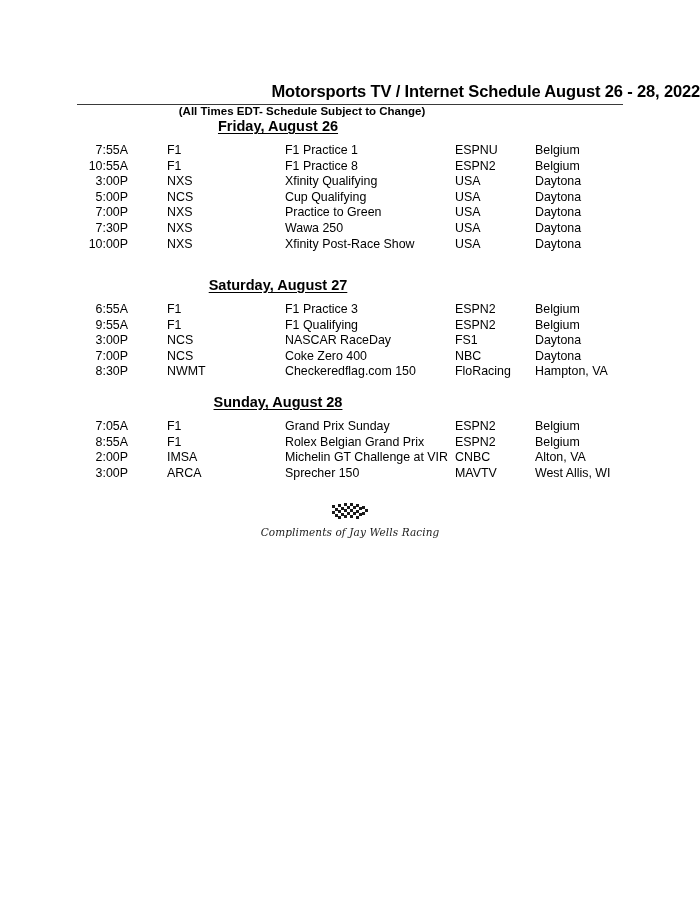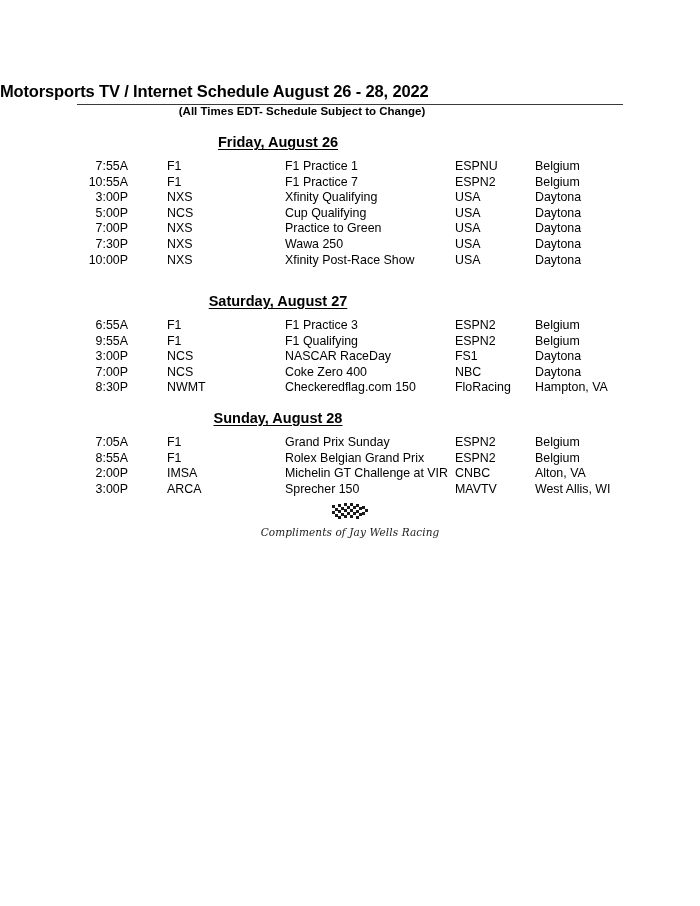--- a/index.html
+++ b/index.html
@@ -22,21 +22,21 @@
     height: 906px;
     background: #ffffff;
   }
 
   
   .doc-title {
     position: absolute;
     top: 82px;
     left: 0;
     width: 700px;
-    text-align: left;
+    text-align: right;
     font-size: 16.5px;
     font-weight: bold;
     letter-spacing: -0.15px;
   }
 
   .title-rule {
     position: absolute;
     top: 104px;
     left: 77px;
     width: 546px;
@@ -61,21 +61,21 @@
     width: 700px;
   }
 
   .day-heading {
     width: 556px;
     text-align: center;
     font-size: 14.5px;
     font-weight: bold;
     text-decoration: underline;
     text-underline-offset: 2px;
-    margin: 16px 0 9px 0;
+    margin: 0 0 9px 0;
   }
 
   .rows {
     position: relative;
     width: 560px;
   }
 
   .row {
     position: relative;
     height: 15.6px;
@@ -153,21 +153,21 @@
           <div class="row">
             <span class="c-time">7:55A</span>
             <span class="c-series">F1</span>
             <span class="c-event">F1 Practice 1</span>
             <span class="c-network">ESPNU</span>
             <span class="c-location">Belgium</span>
           </div>
           <div class="row">
             <span class="c-time">10:55A</span>
             <span class="c-series">F1</span>
-            <span class="c-event">F1 Practice 7</span>
+            <span class="c-event">F1 Practice 8</span>
             <span class="c-network">ESPN2</span>
             <span class="c-location">Belgium</span>
           </div>
           <div class="row">
             <span class="c-time">3:00P</span>
             <span class="c-series">NXS</span>
             <span class="c-event">Xfinity Qualifying</span>
             <span class="c-network">USA</span>
             <span class="c-location">Daytona</span>
           </div>

